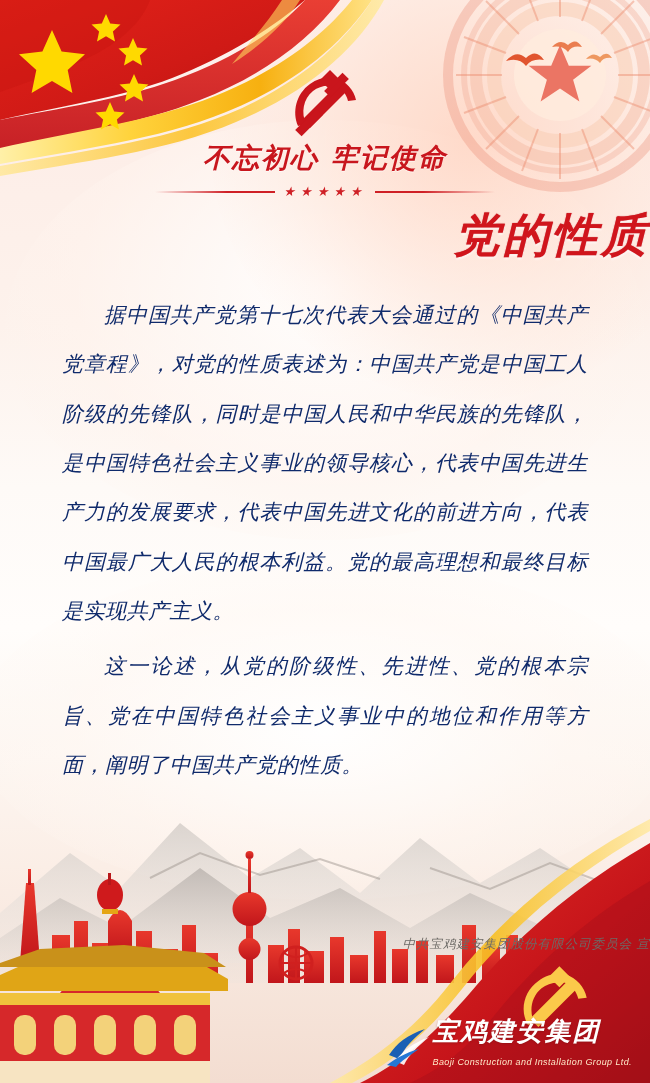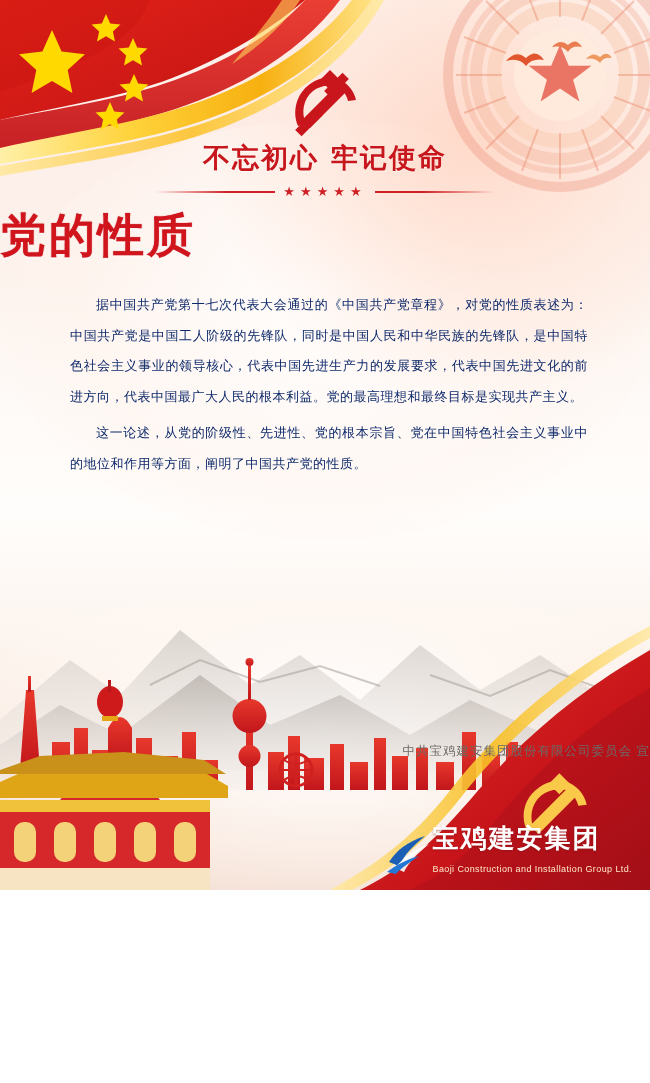--- a/index.html
+++ b/index.html
@@ -6,32 +6,33 @@
     margin: 0;
     padding: 0;
     background: #ffffff;
   }
   body {
     font-family: "Liberation Sans", sans-serif;
   }
   #poster {
     position: relative;
     width: 650px;
-    height: 890px;
+    height: 1083px;
     overflow: hidden;
     background: linear-gradient(180deg,
         #fdf3ef 0%,
         #fdeee8 14%,
         #fdf2ec 30%,
         #fefaf7 45%,
         #fffdfb 58%,
         #fdf6f1 70%,
         #fbeee6 80%,
         #f7e6dc 90%,
         #f3ddd1 100%);
+    font-style: italic;
   }
 
   
   .glow {
     position: absolute;
     border-radius: 50%;
     pointer-events: none;
   }
   .glow-top-right {
     right: -80px; top: -120px;
@@ -108,40 +109,39 @@
     color: #cf2026;
     font-size: 13px;
     letter-spacing: 5px;
     line-height: 1;
   }
 
   .main-title {
     position: absolute;
     left: 0; right: 0;
     top: 205px;
-    text-align: left;
+    text-align: right;
     font-size: 46px;
     font-weight: bold;
     letter-spacing: 3px;
     color: #d0151c;
     text-shadow: 0 2px 2px rgba(255,255,255,0.7), 0 0 1px #b8111a;
   }
 
   
   .body-copy {
     position: absolute;
     left: 62px;
     right: 62px;
     top: 290px;
     color: #0f2a6b;
-    font-size: 13px;
+    font-size: 21px;
     line-height: 2.35;
     text-align: justify;
     letter-spacing: 0.5px;
-    margin-left: 8px;
   }
   .body-copy p { margin: 0 0 6px 0; text-indent: 2em; }
 
   
   .scenery {
     position: absolute;
     left: 0; bottom: 0;
     width: 650px; height: 420px;
     pointer-events: none;
   }

